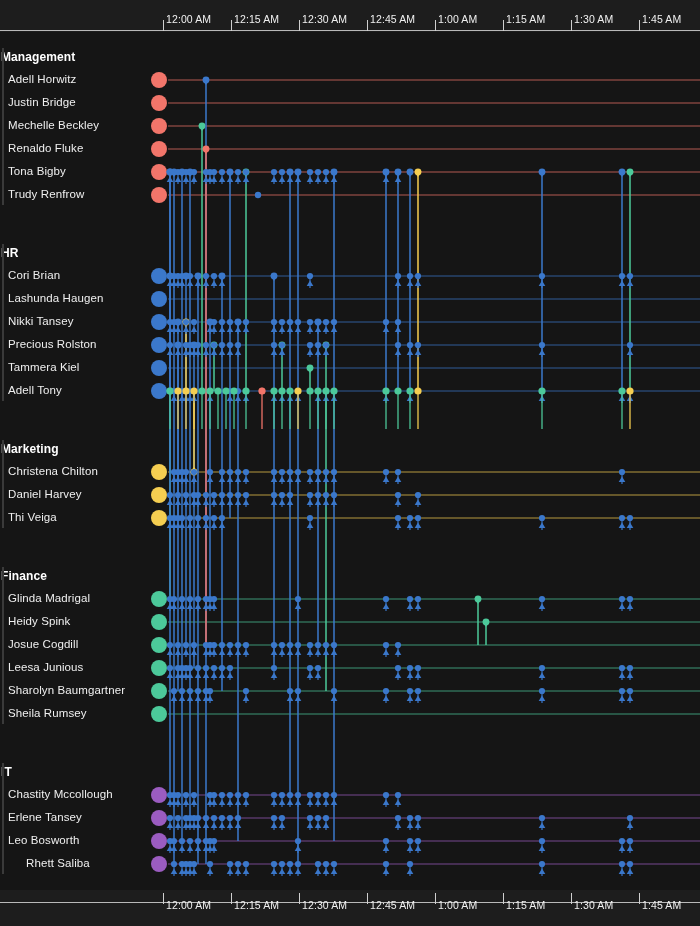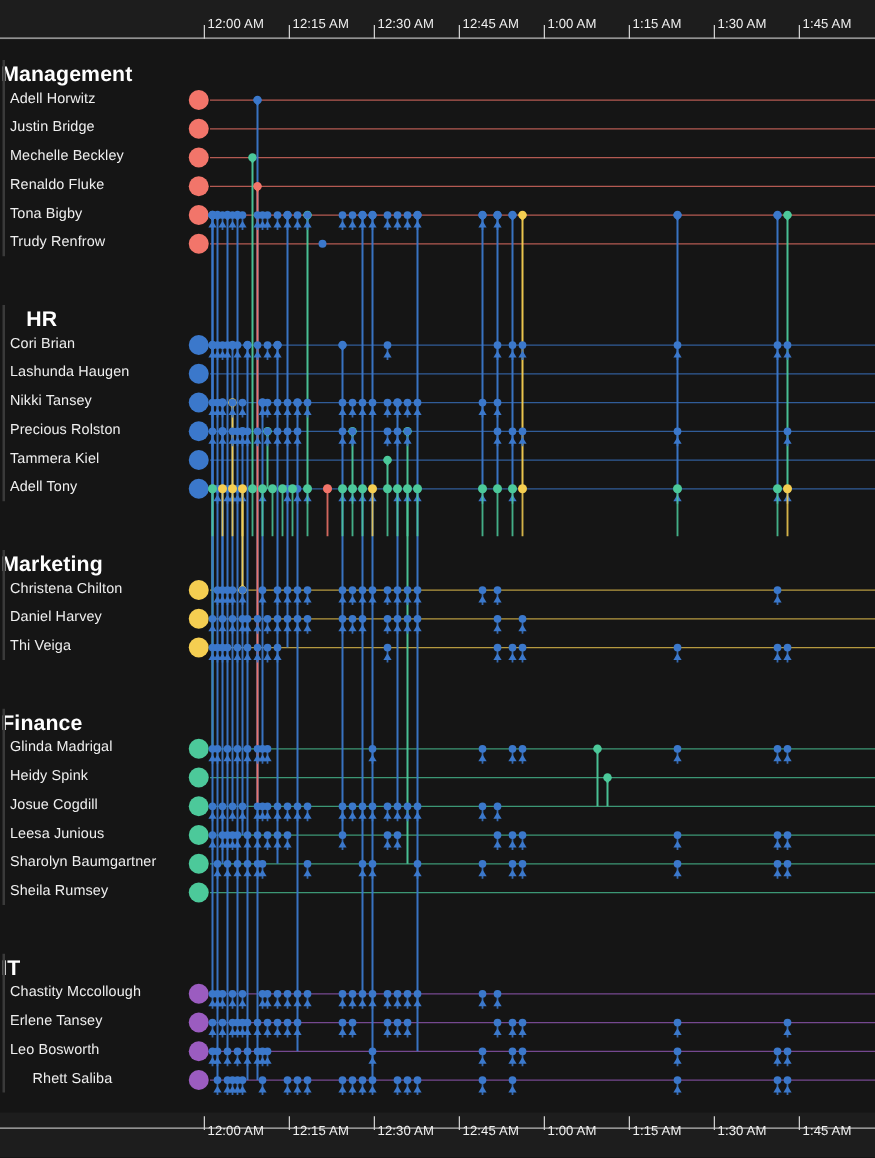--- a/index.html
+++ b/index.html
@@ -14,21 +14,21 @@
 
   .axis-band{position:absolute;left:0;width:700px;background:#1d1d1d;}
   .axis-rule{position:absolute;left:0;width:700px;height:1px;background:#b9b9b9;}
   .tick-label{
     position:absolute;font-size:10.5px;color:#f0f0f0;
     white-space:nowrap;letter-spacing:.1px;
   }
   .tick-mark{position:absolute;width:1px;background:#cfcfcf;}
 
   .group-title{
-    position:absolute;font-size:17px;font-weight:bold;color:#ffffff;
+    position:absolute;font-size:12px;font-weight:bold;color:#ffffff;
     white-space:nowrap;letter-spacing:.1px;
   }
   .row-name{
     position:absolute;font-size:11.5px;color:#efefef;
     white-space:nowrap;letter-spacing:.1px;
   }
   .group-bracket{position:absolute;left:2px;width:2px;background:#3a3a3a;}
 </style>
 </head>
 <body>
@@ -1964,21 +1964,21 @@
       <div class="tick-mark" style="left: 639px; top: 893px; height: 11px;"></div>
       <div class="tick-label" style="left: 642px; top: 899px;">1:45 AM</div>
       <div class="group-title" style="left: 1px; top: 50px;">Management</div>
       <div class="group-bracket" style="top: 48px; height: 157px;"></div>
       <div class="row-name" style="left: 8px; top: 73px;">Adell Horwitz</div>
       <div class="row-name" style="left: 8px; top: 96px;">Justin Bridge</div>
       <div class="row-name" style="left: 8px; top: 119px;">Mechelle Beckley</div>
       <div class="row-name" style="left: 8px; top: 142px;">Renaldo Fluke</div>
       <div class="row-name" style="left: 8px; top: 165px;">Tona Bigby</div>
       <div class="row-name" style="left: 8px; top: 188px;">Trudy Renfrow</div>
-      <div class="group-title" style="left: 1px; top: 246px; padding-left: 20px;">HR</div>
+      <div class="group-title" style="left: 1px; top: 246px;">HR</div>
       <div class="group-bracket" style="top: 244px; height: 157px;"></div>
       <div class="row-name" style="left: 8px; top: 269px;">Cori Brian</div>
       <div class="row-name" style="left: 8px; top: 292px;">Lashunda Haugen</div>
       <div class="row-name" style="left: 8px; top: 315px;">Nikki Tansey</div>
       <div class="row-name" style="left: 8px; top: 338px;">Precious Rolston</div>
       <div class="row-name" style="left: 8px; top: 361px;">Tammera Kiel</div>
       <div class="row-name" style="left: 8px; top: 384px;">Adell Tony</div>
       <div class="group-title" style="left: 1px; top: 442px;">Marketing</div>
       <div class="group-bracket" style="top: 440px; height: 88px;"></div>
       <div class="row-name" style="left: 8px; top: 465px;">Christena Chilton</div>

